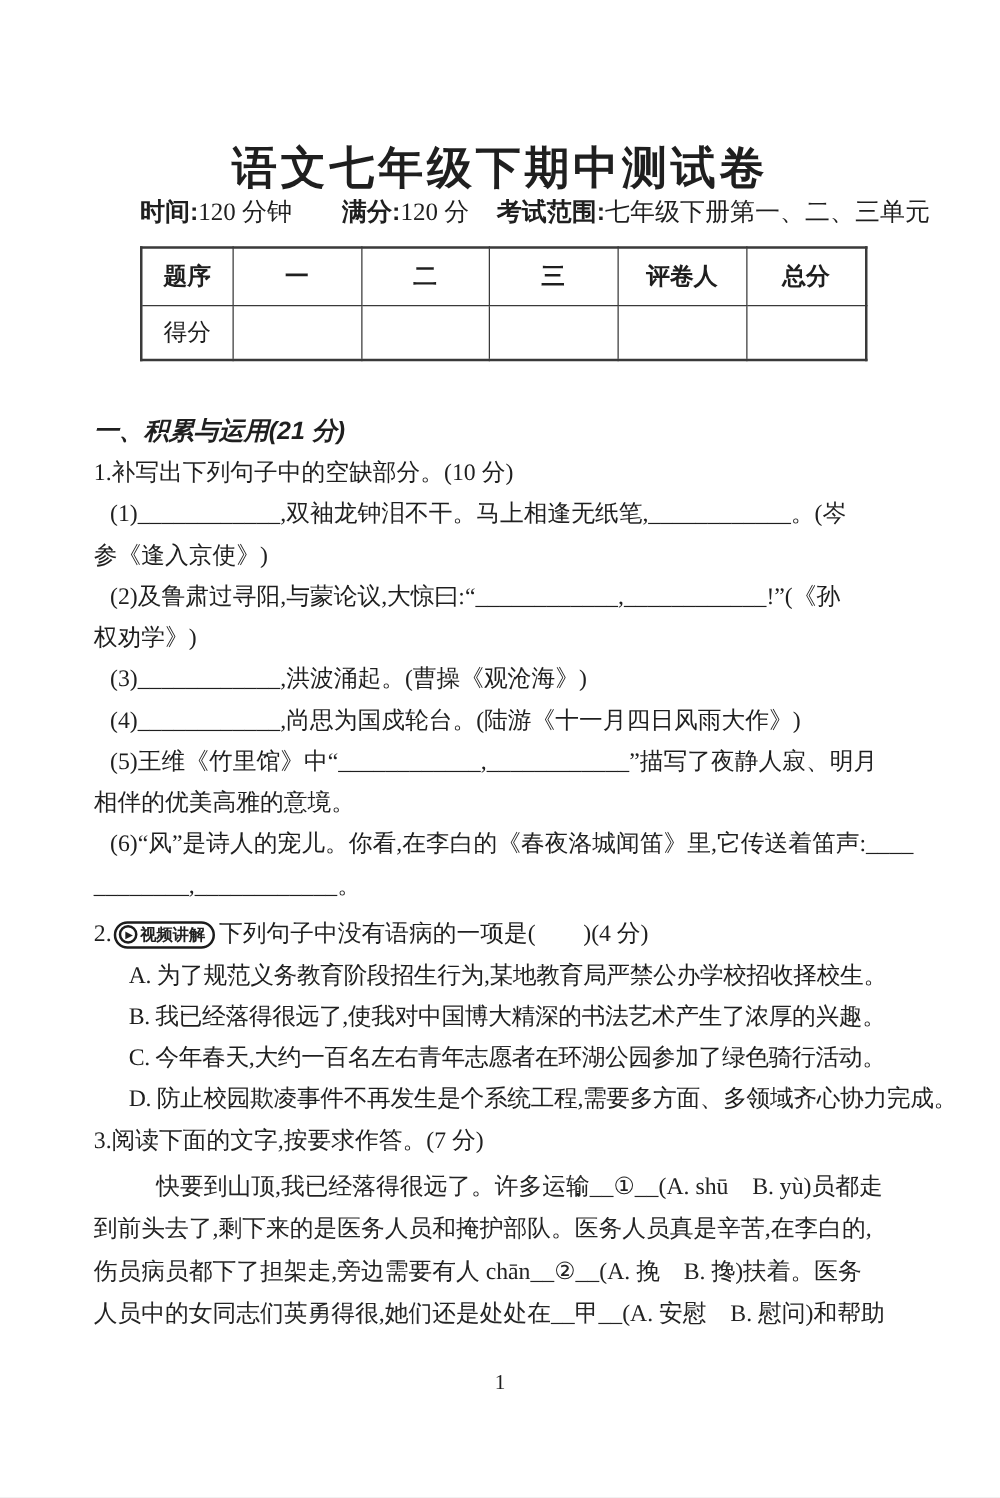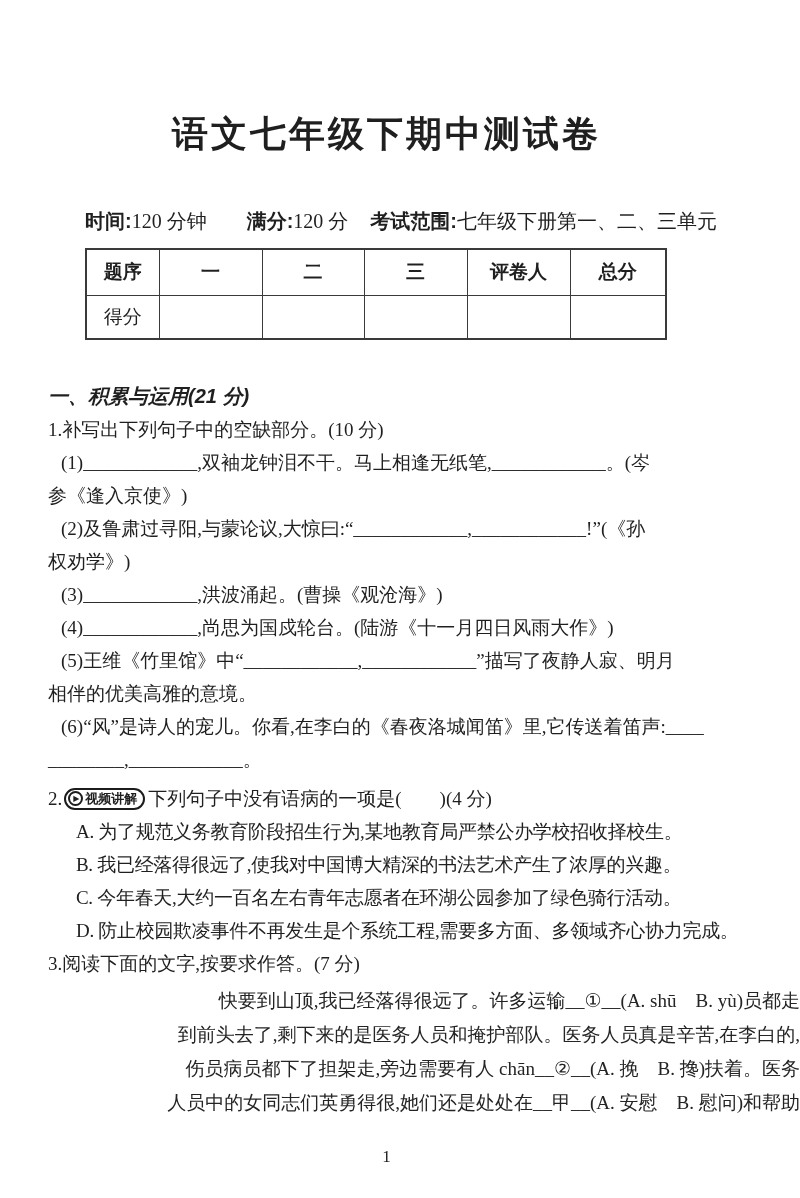--- a/index.html
+++ b/index.html
@@ -5,34 +5,33 @@
   * { margin:0; padding:0; box-sizing:border-box; }
   html,body { background:#e8e8e8; }
   .sheet {
     position:relative;
     width:800px; height:1198px;
     margin:0 auto;
     background:#ffffff;
     color:#1f1f1f;
     font-family:"Liberation Serif","DejaVu Serif",serif;
     overflow:hidden;
-    padding-left:48px;
+    padding-left:75px;
   }
   .title {
     margin-top:112px;
     margin-left:-75px;
     text-align:center;
     font-family:"Liberation Sans","DejaVu Sans",sans-serif;
     font-weight:700;
     font-size:36px;
     letter-spacing:3px;
     height:44px; line-height:44px;
   }
   .meta {
-    margin-top:51px;
     margin-left:37px;
     height:28px; line-height:28px;
     font-size:20px;
     white-space:nowrap;
   }
   .meta .lbl {
     font-family:"Liberation Sans","DejaVu Sans",sans-serif;
     font-weight:700;
   }
   .meta .val { font-weight:400; }
@@ -95,21 +94,20 @@
     font-size:8px;
     margin-right:2px;
     line-height:1;
     padding-left:1px;
   }
   .para {
     height:34px; line-height:34px;
     font-size:19px;
     white-space:nowrap;
     color:#242424;
-    text-align:right;
   }
   .para-first { padding-left:50px; margin-top:4px; }
   .em { position:relative; }
   .em::after {
     content:"·";
     position:absolute;
     left:50%; bottom:-14px;
     transform:translateX(-50%);
     font-weight:700;
     font-size:16px;

